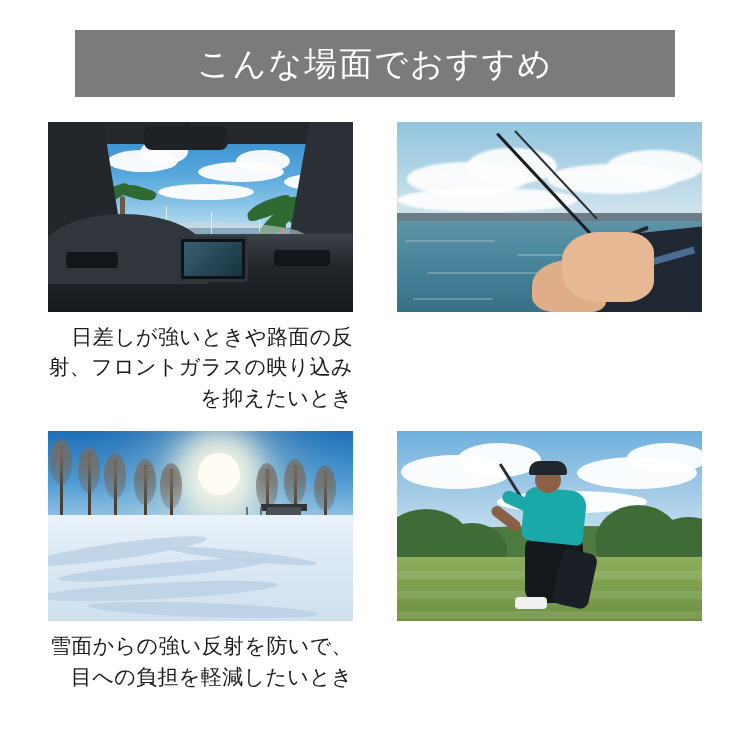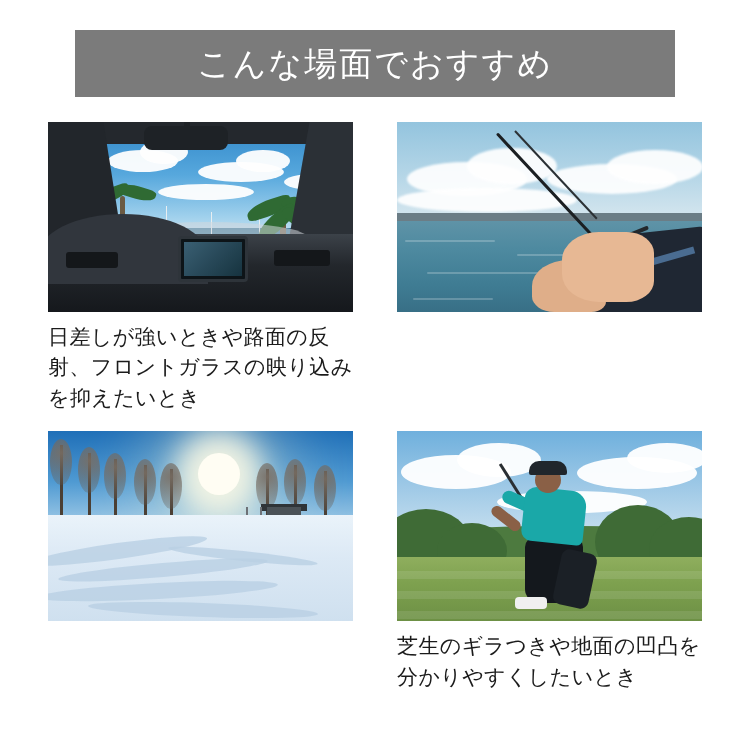--- a/index.html
+++ b/index.html
@@ -43,20 +43,21 @@
   
   .grid {
     position: absolute;
     left: 48px;
     top: 122px;
     width: 654px;
     display: flex;
     flex-wrap: wrap;
     column-gap: 44px;
     row-gap: 18px;
+    text-align: right;
   }
   .card {
     width: 305px;
   }
   .thumb {
     width: 305px;
     height: 190px;
     overflow: hidden;
     position: relative;
     background: #cfd8dc;
@@ -427,20 +428,21 @@
           <div class="fence-post" style="left:198px; top:76px;"></div>
           <div class="fence-post" style="left:212px; top:76px;"></div>
           <div class="snow-field"></div>
           <div class="snow-shadow" style="left:-20px; top:112px; width:180px; height:16px; transform: rotate(-8deg);"></div>
           <div class="snow-shadow" style="left:10px;  top:132px; width:210px; height:14px; transform: rotate(-5deg);"></div>
           <div class="snow-shadow" style="left:-10px; top:152px; width:240px; height:16px; transform: rotate(-3deg);"></div>
           <div class="snow-shadow" style="left:40px;  top:172px; width:230px; height:14px; transform: rotate(2deg);"></div>
           <div class="snow-shadow" style="left:120px; top:120px; width:150px; height:10px; transform: rotate(6deg);"></div>
         </div>
       </div>
+      <div class="caption">雪面からの強い反射を防いで、目への負担を軽減したいとき</div>
     </div>
 
     <div class="card">
       <div class="thumb">
         <div class="scene">
           <div class="golf-sky"></div>
           <div class="golf-cloud" style="left:4px;   top:24px; width:110px; height:34px;"></div>
           <div class="golf-cloud" style="left:60px;  top:12px; width:84px;  height:34px;"></div>
           <div class="golf-cloud" style="left:180px; top:26px; width:120px; height:32px;"></div>
           <div class="golf-cloud" style="left:230px; top:12px; width:80px;  height:30px;"></div>
@@ -458,17 +460,16 @@
           <div class="golfer-arm"></div>
           <div class="golfer-forearm"></div>
           <div class="golfer-legs"></div>
           <div class="golfer-leg2"></div>
           <div class="golfer-body"></div>
           <div class="golfer-shoe"></div>
           <div class="golfer-head"></div>
           <div class="golfer-cap"></div>
         </div>
       </div>
-      <div class="caption">芝生のギラつきや地面の凹凸を分かりやすくしたいとき</div>
     </div>
 
   </div>
 </div>
 
 </body></html>

